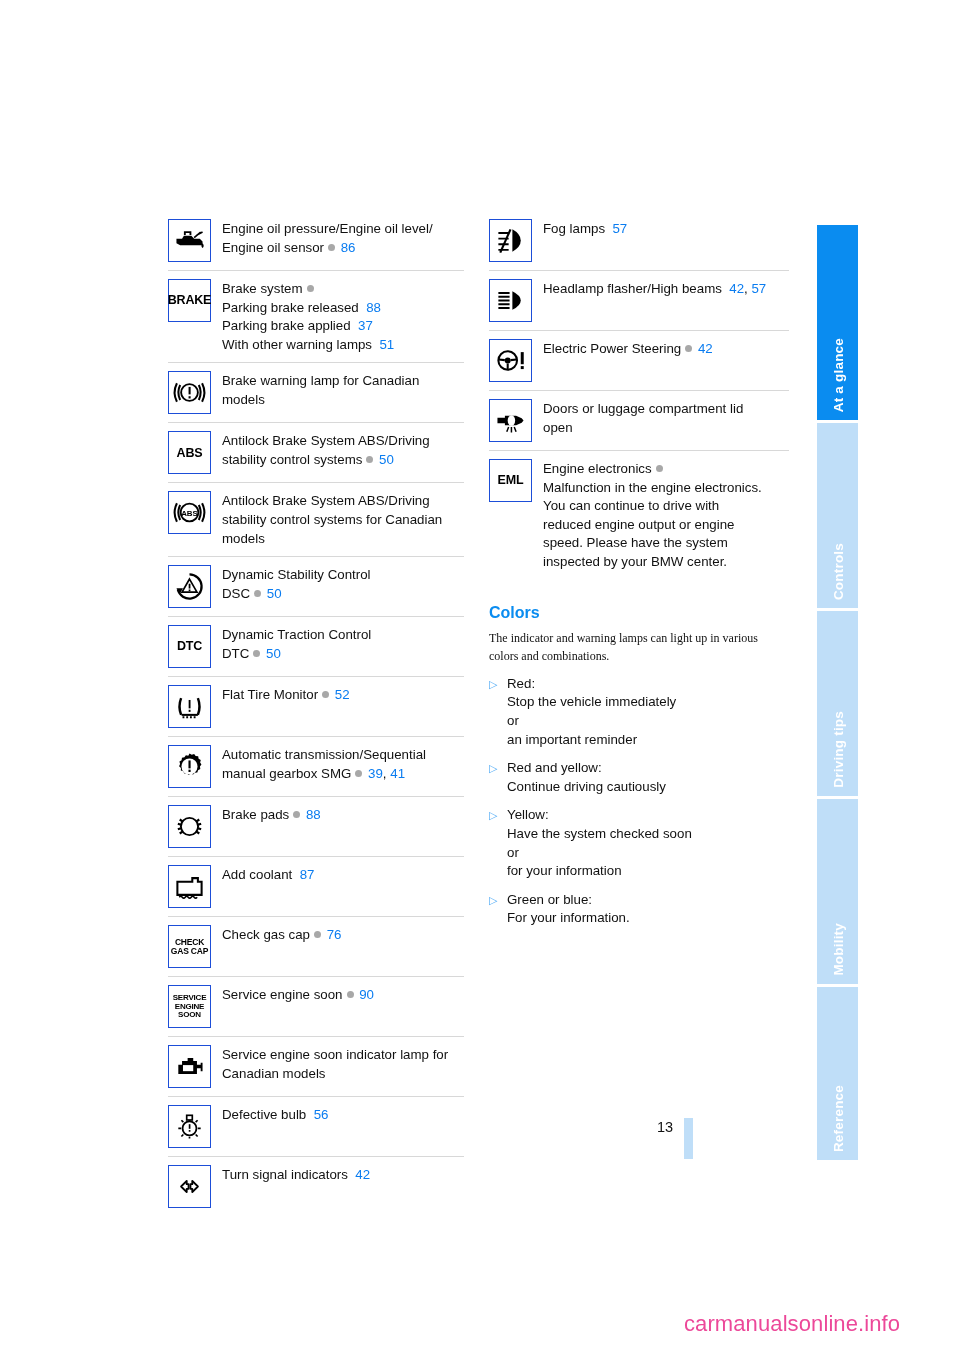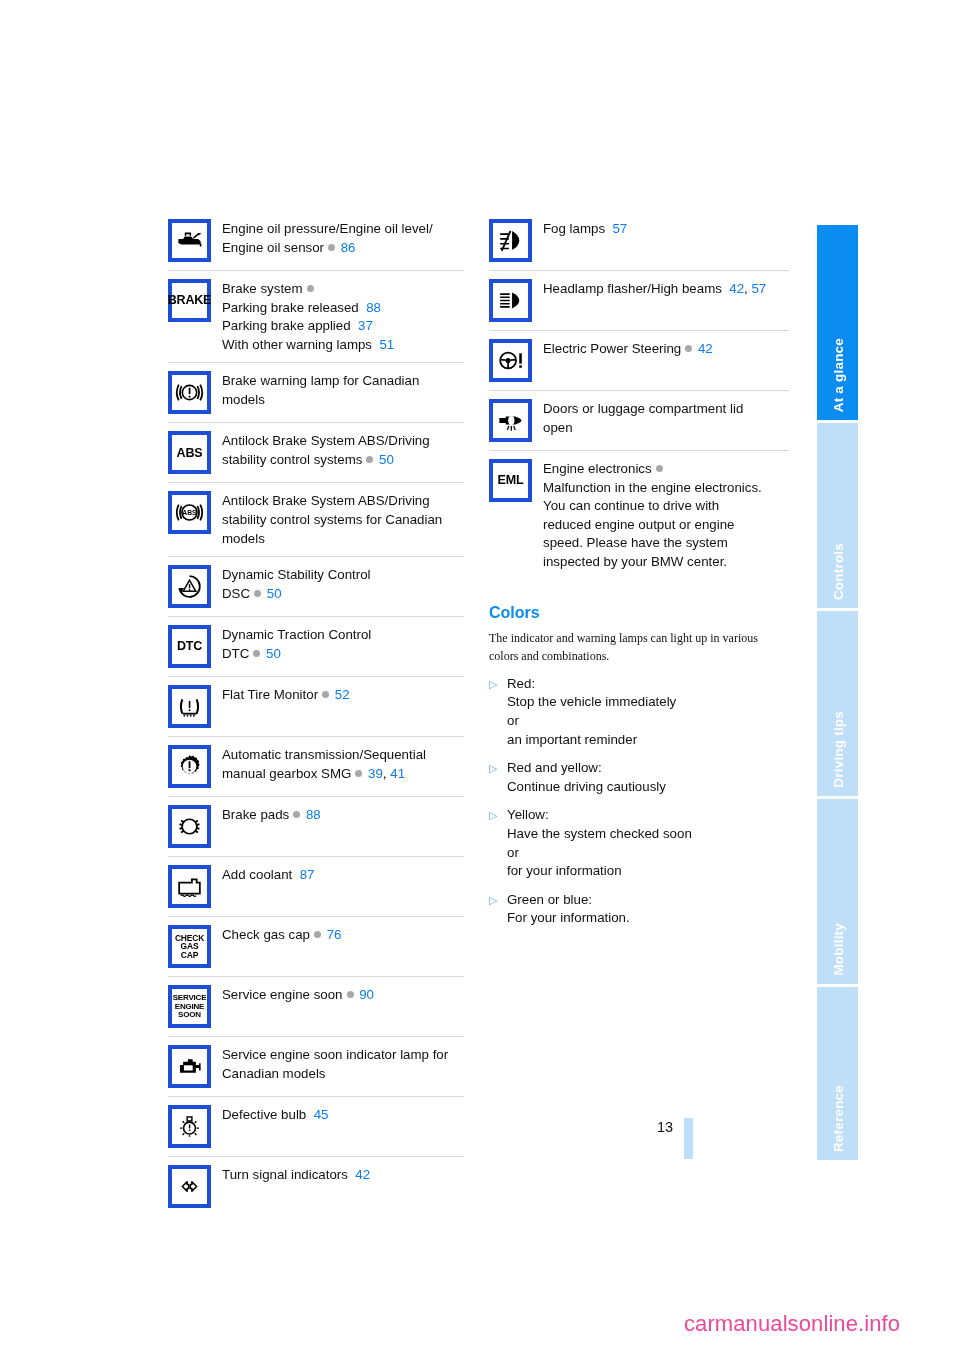--- a/index.html
+++ b/index.html
@@ -48,21 +48,21 @@
     align-items:flex-start;
     padding-top:8px;
     padding-bottom:8px;
     border-top:1px solid #d8d8d8;
   }
   .row:first-child{border-top:none;padding-top:4px;}
 
   .ico{
     flex:0 0 auto;
     width:43px;height:43px;
-    border:4px solid #1d4ed8;
+    border:1px solid #1d4ed8;
     background:#fff;
     box-sizing:border-box;
     position:relative;
     margin-right:11px;
   }
   .ico svg{display:block;width:100%;height:100%;}
   .ico .txtico{
     position:absolute;inset:0;
     display:flex;align-items:center;justify-content:center;
     flex-direction:column;
@@ -370,21 +370,21 @@
       <div class="ico">
         <svg viewBox="0 0 44 44">
           <rect x="19" y="10" width="6" height="5" stroke="#000" stroke-width="1.8" fill="none"></rect>
           <circle cx="22" cy="24" r="7.5" stroke="#000" stroke-width="2" fill="none"></circle>
           <rect x="21.2" y="19.5" width="1.8" height="5" fill="#000"></rect>
           <rect x="21.2" y="25.8" width="1.8" height="1.8" fill="#000"></rect>
           <path d="M22 15 L22 16.5 M10 24 L13 24 M31 24 L34 24 M13.3 15.3 L15.4 17.4 M28.6 17.4 L30.7 15.3 M13.3 32.7 L15.4 30.6 M28.6 30.6 L30.7 32.7 M22 33 L22 35" stroke="#000" stroke-width="1.8" fill="none"></path>
         </svg>
       </div>
       <div class="rowtext">
-        <span class="ln"><span>Defective bulb</span>&nbsp;&nbsp;<span class="pg">45</span></span>
+        <span class="ln"><span>Defective bulb</span>&nbsp;&nbsp;<span class="pg">56</span></span>
       </div>
     </div>
 
     <div class="row">
       <div class="ico">
         <svg viewBox="0 0 44 44">
           <path d="M13 22 L19 16 L19 19.5 L21 19.5 L21 24.5 L19 24.5 L19 28 Z" stroke="#000" stroke-width="2" fill="none" stroke-linejoin="round"></path>
           <path d="M31 22 L25 16 L25 19.5 L23 19.5 L23 24.5 L25 24.5 L25 28 Z" stroke="#000" stroke-width="2" fill="none" stroke-linejoin="round"></path>
         </svg>
       </div>

